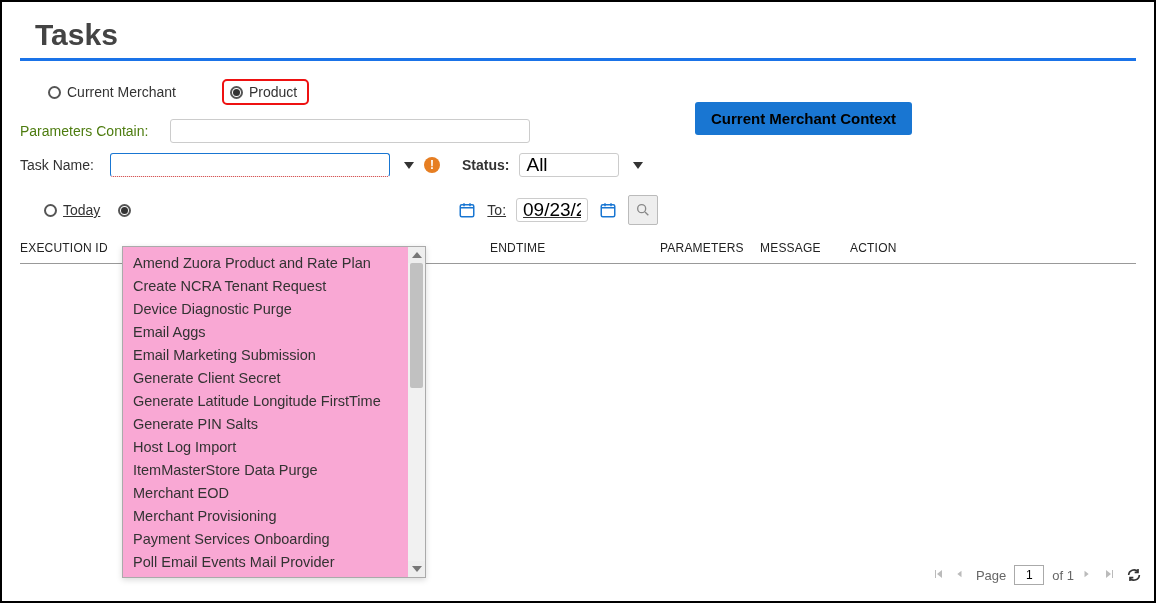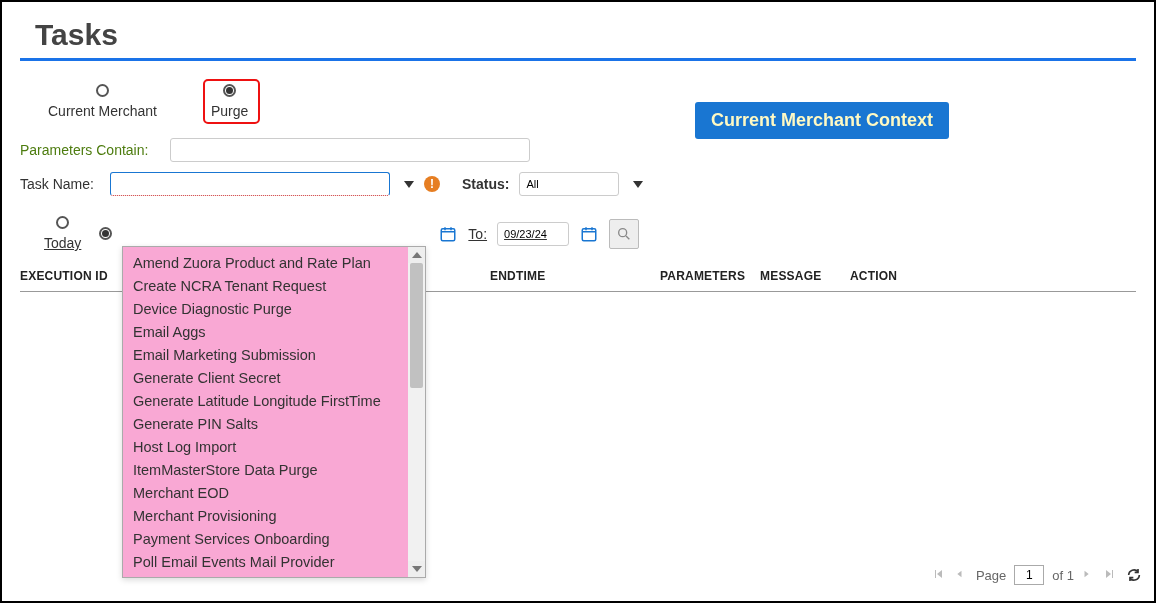--- a/index.html
+++ b/index.html
@@ -39,60 +39,59 @@
     gap: 10px;
     margin-bottom: 10px;
     font-size: 14px;
   }
   .radio-wrap {
     display: inline-flex;
     align-items: center;
     gap: 6px;
     padding: 2px 6px;
     border-radius: 4px;
-    flex-direction: column;
   }
   .radio-outline {
     border: 2px solid #e11;
     border-radius: 5px;
     padding: 3px 10px 3px 6px;
   }
   .radio {
     width: 13px; height: 13px;
     border: 2px solid #555;
     border-radius: 50%;
     display: inline-flex;
     align-items: center;
     justify-content: center;
   }
   .radio.filled::after {
     content:""; width:7px; height:7px; background:#333; border-radius:50%;
   }
   .context-btn {
     margin-left: auto;
     background: #1976d2;
-    color: #fef9c3;
+    color: #000000;
     font-weight: 700;
-    font-size: 18px;
+    font-size: 15px;
     padding: 8px 16px;
     border: none;
     border-radius: 3px;
   }
   .label {
     color: #4d7c0f;
     font-size: 14px;
     width: 140px;
   }
   .label.dark { color: #333; }
   .text-input {
     border: 1px solid #ccc;
     border-radius: 3px;
     height: 24px;
     padding: 2px 6px;
-    font-size: 11px;
+    font-size: 19px;
     background:#fff;
   }
   .w360 { width: 360px; }
   .w280 { width: 280px; }
   .w100 { width: 100px; }
   .dropdown-tri {
     width: 0; height: 0;
     border-left: 5px solid transparent;
     border-right: 5px solid transparent;
     border-top: 7px solid #333;
@@ -116,21 +115,21 @@
     width: 30px; height: 30px;
     border: 1px solid #bbb;
     background: #eee;
     display: inline-flex;
     align-items:center; justify-content:center;
     border-radius: 2px;
   }
   .table-header {
     display: flex;
     font-size: 12px;
-    font-weight: 700;
+    font-weight: 400;
     color: #222;
     padding: 8px 0 8px 0;
     border-bottom: 1px solid #999;
     margin-top: 6px;
     letter-spacing: 0.2px;
   }
   .th { text-align:left; }
   .dropdown-panel {
     position: absolute;
     left: 120px;
@@ -212,21 +211,21 @@
 
     <div class="row" style="margin-bottom:14px;">
       <div style="width:12px"></div>
       <label class="radio-wrap">
         <span class="radio"></span>
         <span>Current Merchant</span>
       </label>
       <div style="width:20px"></div>
       <label class="radio-wrap radio-outline">
         <span class="radio filled"></span>
-        <span>Purge</span>
+        <span>Product</span>
       </label>
       <button class="context-btn" style="position:absolute; left:693px; top:100px;">Current Merchant Context</button>
     </div>
 
     <div class="row">
       <span class="label">Parameters Contain:</span>
       <input class="text-input w360" value="" style="">
     </div>
 
 

